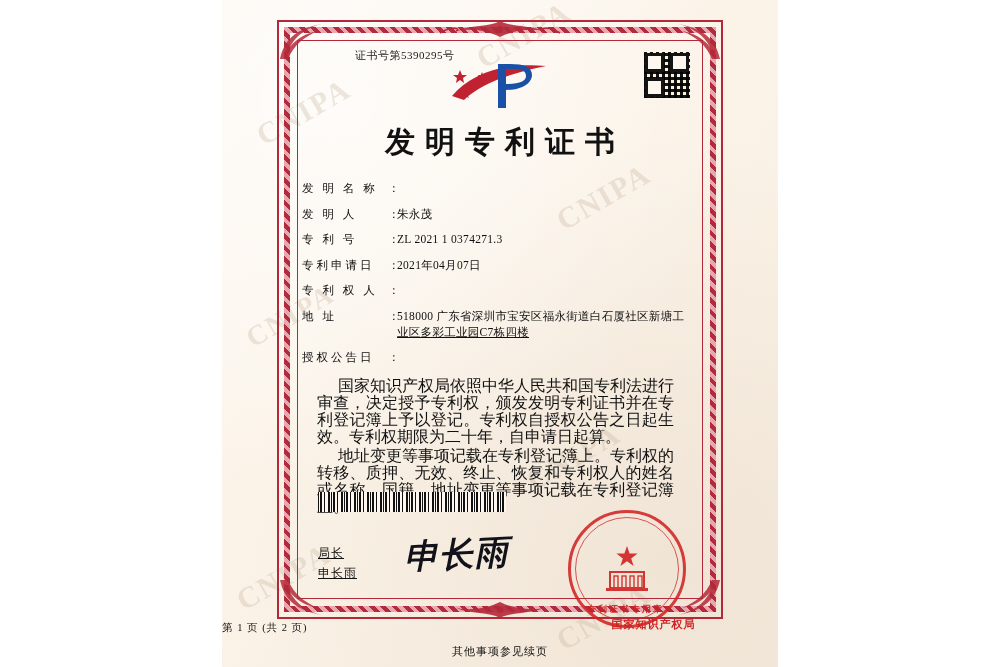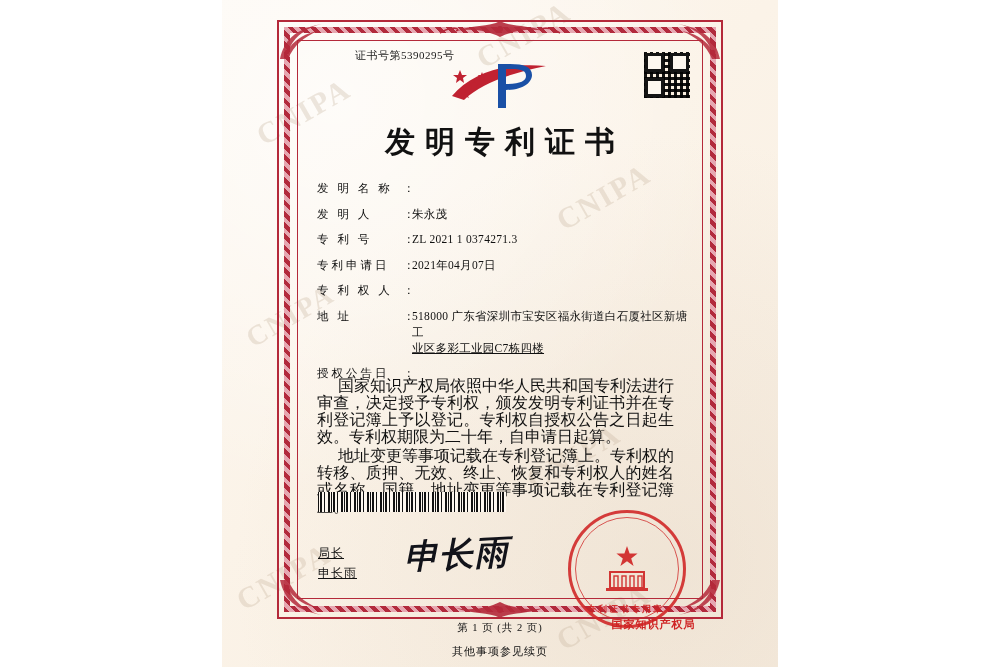--- a/index.html
+++ b/index.html
@@ -183,21 +183,21 @@
     letter-spacing: 10px;
     color: #111;
     font-weight: 600;
     font-family: "DejaVu Serif", serif;
     text-indent: 10px;
   }
 
   
   .fields {
     position: absolute;
-    left: 95px;
+    left: 80px;
     top: 180px;
     right: 88px;
   }
   .field {
     display: flex;
     align-items: flex-start;
     margin-bottom: 9.5px;
     font-size: 11.5px;
     color: #101010;
     line-height: 16px;
@@ -331,21 +331,21 @@
     font-weight: bold;
     letter-spacing: 2px;
     opacity: 0.9;
   }
 
   
   .page-num {
     position: absolute;
     left: 0; right: 0;
     bottom: 32px;
-    text-align: center;
+    text-align: left;
     font-size: 10.5px;
     color: #111;
     letter-spacing: 1px;
   }
   .footer-note {
     position: absolute;
     left: 0; right: 0;
     bottom: 8px;
     text-align: center;
     font-size: 11px;

